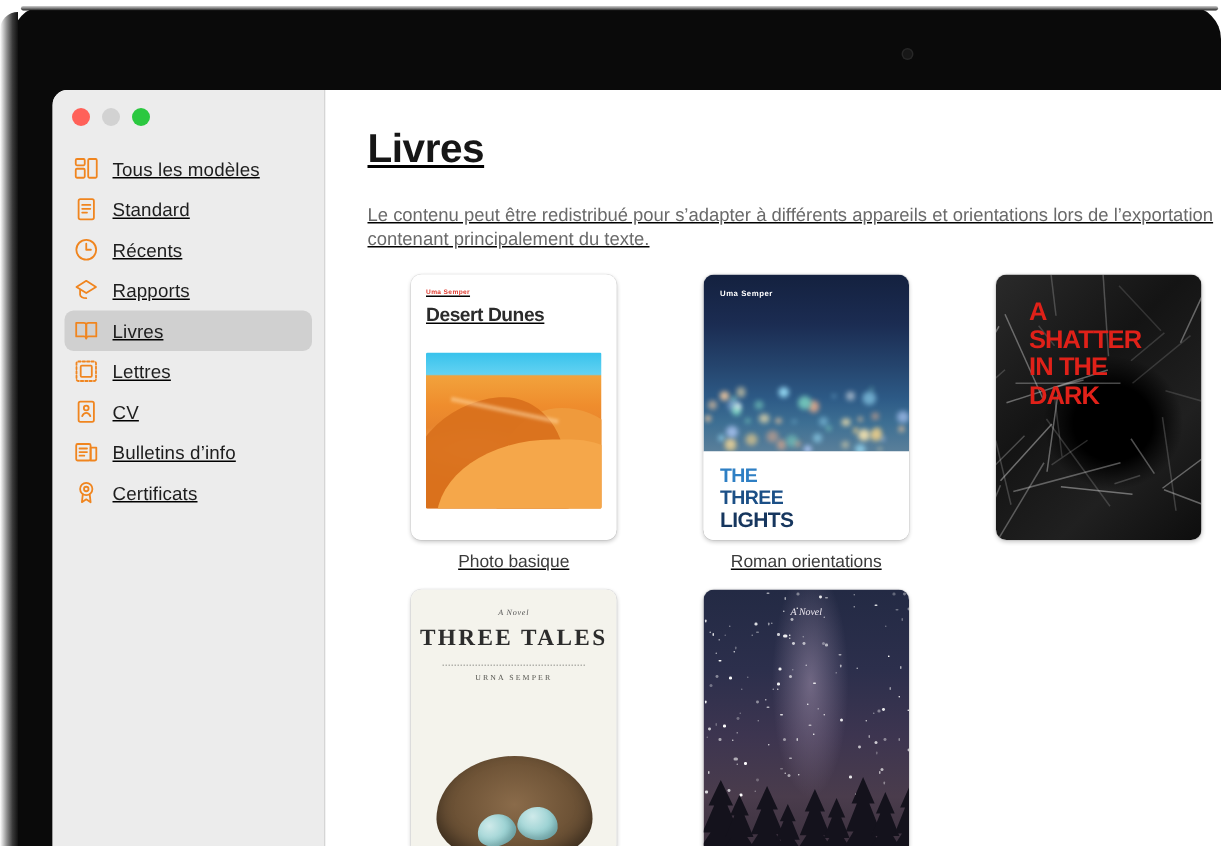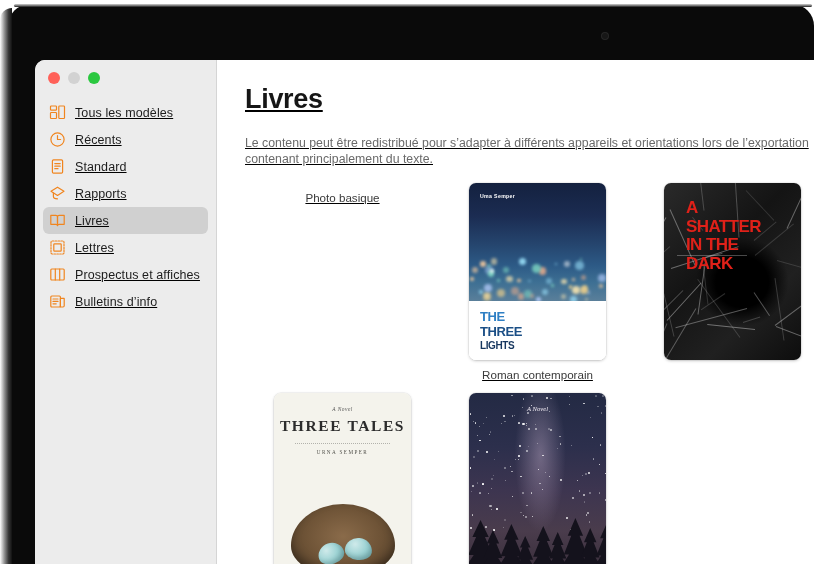--- a/index.html
+++ b/index.html
@@ -248,21 +248,21 @@
   }
   .cv-waking .bokeh { position: absolute; border-radius: 50%; filter: blur(1.6px); }
   .cv-waking .tbox {
     position: absolute; left: 0; bottom: 0;
     width: 100%; height: 59px;
     background: #ffffff;
     padding: 9px 0 0 11px;
   }
   .cv-waking .l1 { font-size: 13px; font-weight: bold; color: #2e7fc4; line-height: 14.5px; letter-spacing: -0.4px; }
   .cv-waking .l2 { font-size: 13px; font-weight: bold; color: #1b4f86; line-height: 14.5px; letter-spacing: -0.4px; }
-  .cv-waking .l3 { font-size: 10px; font-weight: bold; color: #16365e; line-height: 14.5px; letter-spacing: -0.4px; }
+  .cv-waking .l3 { font-size: 14px; font-weight: bold; color: #16365e; line-height: 14.5px; letter-spacing: -0.4px; }
 
   
   .cv-shatter {
     background:
       radial-gradient(ellipse 46% 34% at 57% 56%, #000 42%, rgba(0,0,0,0.0) 74%),
       linear-gradient(135deg, #2a2a2a 0%, #141414 40%, #202020 70%, #0d0d0d 100%);
     overflow: hidden;
   }
   .cv-shatter .crack {
     position: absolute;
@@ -371,38 +371,38 @@
               <rect x="1.5" y="2" width="6" height="4.2" rx="0.8"></rect>
               <rect x="1.5" y="8.5" width="6" height="6" rx="0.8"></rect>
               <rect x="9.8" y="2" width="5.7" height="12.5" rx="0.8"></rect>
             </svg>
           </span>
           <span class="sb-label">Tous les modèles</span>
         </div>
         <div class="sidebar-item">
           <span class="sb-icon">
             <svg width="17" height="17" viewBox="0 0 17 17" fill="none" stroke="#f0851f" stroke-width="1.2" stroke-linecap="round" stroke-linejoin="round">
+              <rect x="3.4" y="1.8" width="10.2" height="13.4" rx="1.2"></rect>
+              <path d="M5.8 5.6h5.4M5.8 8.2h5.4M5.8 10.7h3.2"></path>
+            </svg>
+          </span>
+          <span class="sb-label">Standard</span>
+        </div>
+        <div class="sidebar-item">
+          <span class="sb-icon">
+            <svg width="17" height="17" viewBox="0 0 17 17" fill="none" stroke="#f0851f" stroke-width="1.2" stroke-linecap="round" stroke-linejoin="round">
               <circle cx="8.5" cy="8.5" r="6.6"></circle>
               <path d="M8.5 4.5 V8.5 H11.6"></path>
             </svg>
           </span>
           <span class="sb-label">Récents</span>
         </div>
         <div class="sidebar-item">
           <span class="sb-icon">
             <svg width="17" height="17" viewBox="0 0 17 17" fill="none" stroke="#f0851f" stroke-width="1.2" stroke-linecap="round" stroke-linejoin="round">
-              <rect x="3.4" y="1.8" width="10.2" height="13.4" rx="1.2"></rect>
-              <path d="M5.8 5.6h5.4M5.8 8.2h5.4M5.8 10.7h3.2"></path>
-            </svg>
-          </span>
-          <span class="sb-label">Standard</span>
-        </div>
-        <div class="sidebar-item">
-          <span class="sb-icon">
-            <svg width="17" height="17" viewBox="0 0 17 17" fill="none" stroke="#f0851f" stroke-width="1.2" stroke-linecap="round" stroke-linejoin="round">
               <path d="M8.5 2.2 2 6.3l6.5 4.1L15 6.3z"></path>
               <path d="M4.4 8.1v3.4c0 1.3 1.9 2.3 4.1 2.3"></path>
             </svg>
           </span>
           <span class="sb-label">Rapports</span>
         </div>
         <div class="sidebar-item selected">
           <span class="sb-icon">
             <svg width="17" height="17" viewBox="0 0 17 17" fill="none" stroke="#f0851f" stroke-width="1.2" stroke-linecap="round" stroke-linejoin="round">
               <path d="M1.8 3.3h5c.9 0 1.7.6 1.7 1.3v9c0-.7-.8-1.3-1.7-1.3h-5z"></path>
@@ -416,44 +416,69 @@
             <svg width="17" height="17" viewBox="0 0 17 17" fill="none" stroke="#f0851f" stroke-width="1.2" stroke-linecap="round" stroke-linejoin="round">
               <rect x="2" y="2" width="13" height="13" rx="1.2" stroke-dasharray="1.6 1.3"></rect>
               <rect x="4.8" y="4.8" width="7.4" height="7.4" rx="0.7"></rect>
             </svg>
           </span>
           <span class="sb-label">Lettres</span>
         </div>
         <div class="sidebar-item">
           <span class="sb-icon">
             <svg width="17" height="17" viewBox="0 0 17 17" fill="none" stroke="#f0851f" stroke-width="1.2" stroke-linecap="round" stroke-linejoin="round">
-              <rect x="1.8" y="3" width="13.4" height="11" rx="1"></rect>
-              <path d="M6.3 3v11M10.7 3v11"></path>
-            </svg>
-          </span>
-          <span class="sb-label">Prospectus et affiches</span>
+              <rect x="3.4" y="1.8" width="10.2" height="13.4" rx="1.2"></rect>
+              <circle cx="8.5" cy="6" r="1.6"></circle>
+              <path d="M5.8 11.4c.6-1.4 1.6-2.1 2.7-2.1s2.1.7 2.7 2.1"></path>
+            </svg>
+          </span>
+          <span class="sb-label">CV</span>
         </div>
         <div class="sidebar-item">
           <span class="sb-icon">
             <svg width="17" height="17" viewBox="0 0 17 17" fill="none" stroke="#f0851f" stroke-width="1.2" stroke-linecap="round" stroke-linejoin="round">
               <rect x="1.8" y="3" width="9.6" height="11" rx="1"></rect>
               <path d="M11.4 5.4h3.8v7.4a1.2 1.2 0 0 1-1.2 1.2h-2.6z"></path>
               <path d="M4 6h5M4 8.4h5M4 10.8h3.2"></path>
             </svg>
           </span>
           <span class="sb-label">Bulletins d’info</span>
+        </div>
+        <div class="sidebar-item">
+          <span class="sb-icon">
+            <svg width="17" height="17" viewBox="0 0 17 17" fill="none" stroke="#f0851f" stroke-width="1.2" stroke-linecap="round" stroke-linejoin="round">
+              <circle cx="8.5" cy="6" r="4.1"></circle>
+              <circle cx="8.5" cy="6" r="1.5"></circle>
+              <path d="M6.2 9.6l-.6 5.2 2.9-1.9 2.9 1.9-.6-5.2"></path>
+            </svg>
+          </span>
+          <span class="sb-label">Certificats</span>
         </div>
       </div>
   </div>
 
   <div id="main">
     <div id="page-title">Livres</div>
     <div id="section-desc">Le contenu peut être redistribué pour s’adapter à différents appareils et orientations lors de l’exportation contenant principalement du texte.</div>
     <div id="template-grid">
         <div class="tpl-cell">
+          <div class="tpl-thumb-wrap">
+            <div class="tpl-thumb">
+              <div class="cover cv-desert">
+                <div class="byline">Uma Semper</div>
+                <div class="ttl">Desert Dunes</div>
+                <div class="photo">
+                  <div class="dune-b"></div>
+                  <div class="dune-a"></div>
+                  <div class="ridge"></div>
+                  <div class="dune-c"></div>
+                </div>
+              </div>
+            </div>
+          </div>
           <div class="tpl-caption">Photo basique</div>
         </div>
         <div class="tpl-cell">
           <div class="tpl-thumb-wrap">
             <div class="tpl-thumb">
               <div class="cover cv-waking">
                 <div class="sky">
                   <div class="bokeh" style="left:7.446416323731138%;top:90.89012345679012%;width:4.228793724279836px;height:4.228793724279836px;background:#9fe6ff;opacity:0.7603249314128944"></div>
                   <div class="bokeh" style="left:11.33230452674897%;top:70.24274691358025%;width:8.482019461591221px;height:8.482019461591221px;background:#b8cfff;opacity:0.4954179526748971"></div>
                   <div class="bokeh" style="left:86.1801268861454%;top:91.69722222222222%;width:3.2844993141289436px;height:3.2844993141289436px;background:#b8cfff;opacity:0.6640243484224966"></div>
@@ -503,21 +528,21 @@
                 </div>
                 <div class="byline">Uma Semper</div>
                 <div class="tbox">
                   <div class="l1">THE</div>
                   <div class="l2">THREE</div>
                   <div class="l3">LIGHTS</div>
                 </div>
               </div>
             </div>
           </div>
-          <div class="tpl-caption">Roman contemporain</div>
+          <div class="tpl-caption">Roman orientations</div>
         </div>
         <div class="tpl-cell">
           <div class="tpl-thumb-wrap">
             <div class="tpl-thumb">
               <div class="cover cv-shatter">
                 <div class="crack" style="left:44.73079561042524%;top:62.26208847736625%;width:28.906567215363513px;transform:rotate(145.6466049382716deg);opacity:0.3265946502057613"></div>
                 <div class="crack" style="left:2.5004286694101507%;top:77.61917009602195%;width:51.36057098765432px;transform:rotate(312.2283950617284deg);opacity:0.7394140089163237"></div>
                 <div class="crack" style="left:29.07150205761317%;top:15.17275377229081%;width:42.60727023319616px;transform:rotate(263.16203703703707deg);opacity:0.39747513717421123"></div>
                 <div class="crack" style="left:54.38228737997256%;top:30.787037037037035%;width:60.24543038408779px;transform:rotate(266.2253086419753deg);opacity:0.46898791152263375"></div>
                 <div class="crack" style="left:82.44513031550068%;top:43.28918038408779%;width:49.35529835390946px;transform:rotate(15.862654320987655deg);opacity:0.2703103566529492"></div>

